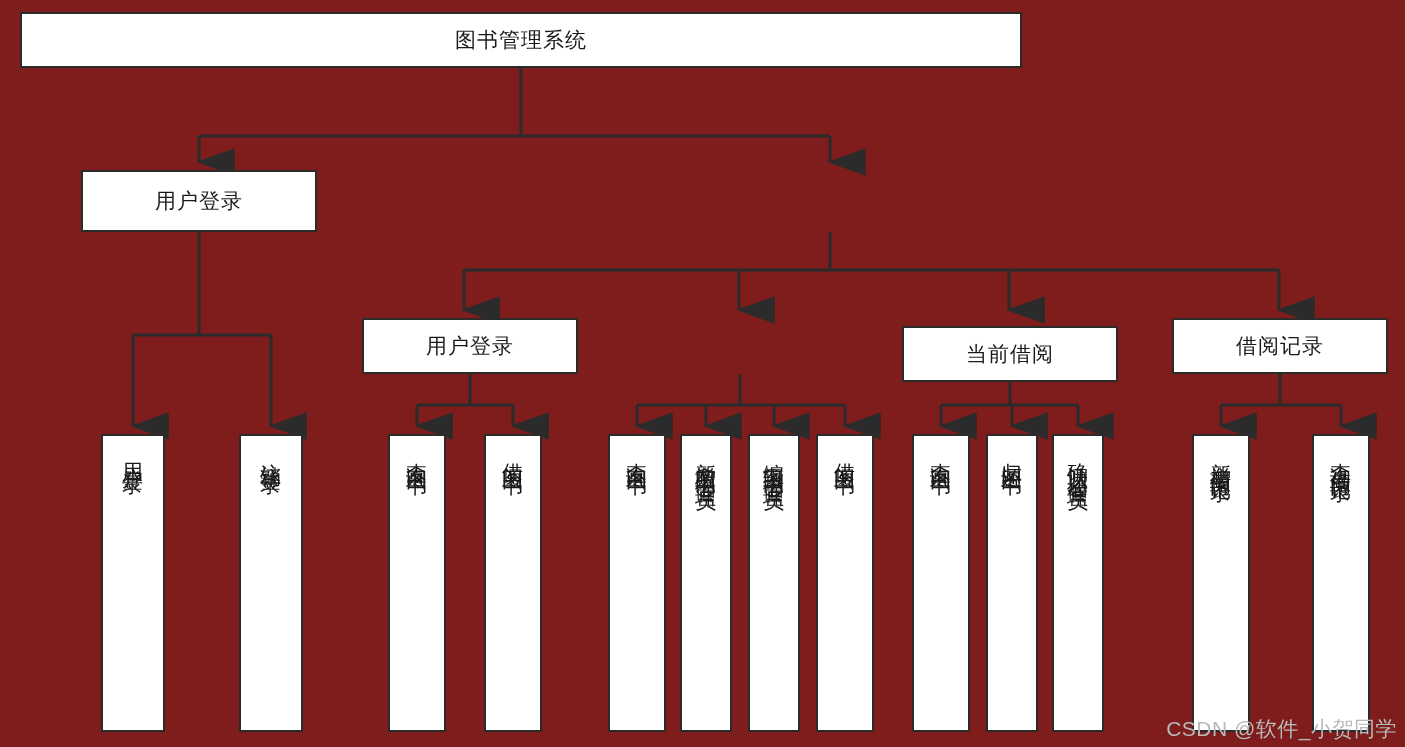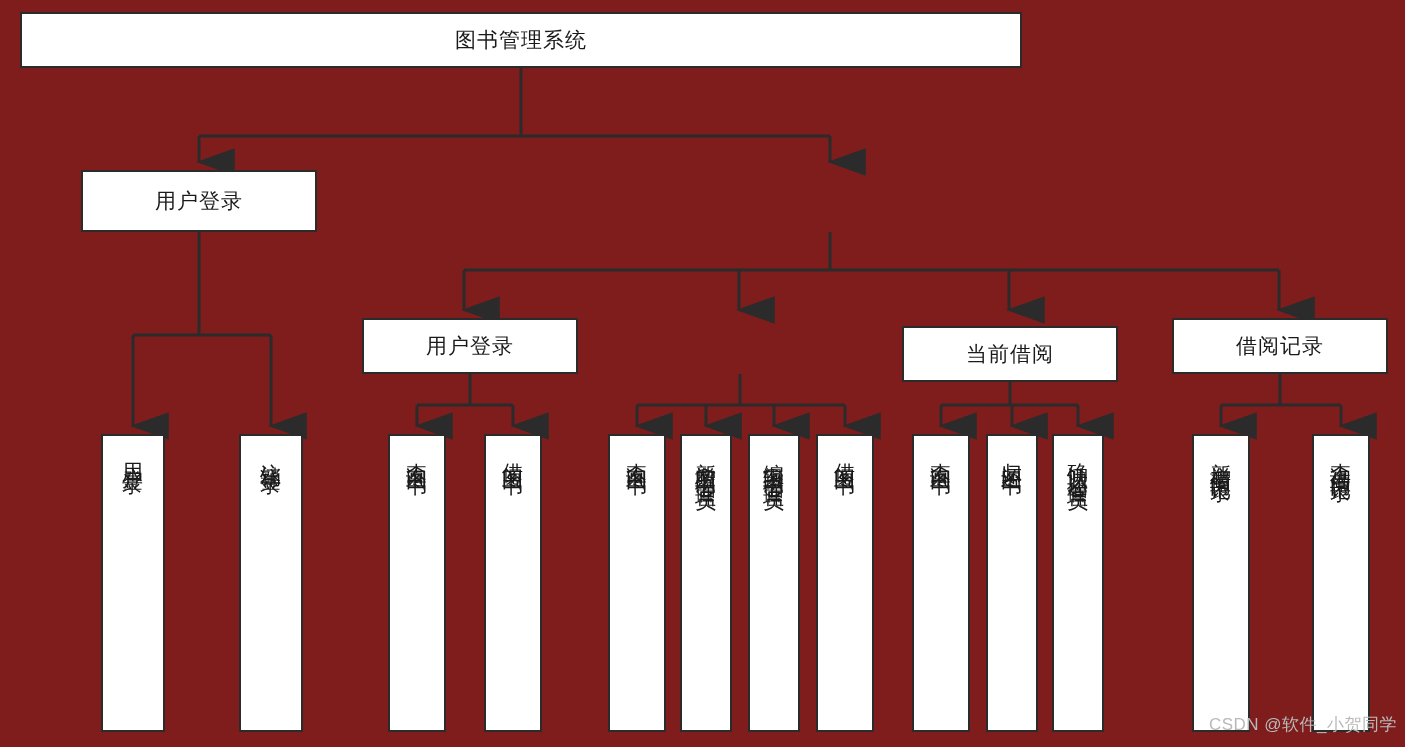--- a/index.html
+++ b/index.html
@@ -49,22 +49,22 @@
     writing-mode: vertical-rl;
     text-orientation: upright;
     letter-spacing: 4px;
     line-height: 1;
     white-space: nowrap;
     font-size: 21px;
   }
   .watermark {
     position: absolute;
     right: 8px;
-    bottom: 11px;
-    font-size: 17px;
+    bottom: 4px;
+    font-size: 21px;
     color: #b9b9b9;
     white-space: nowrap;
     letter-spacing: 0.5px;
   }
 </style>
 </head>
 <body>
 
 <div id="canvas">
 

